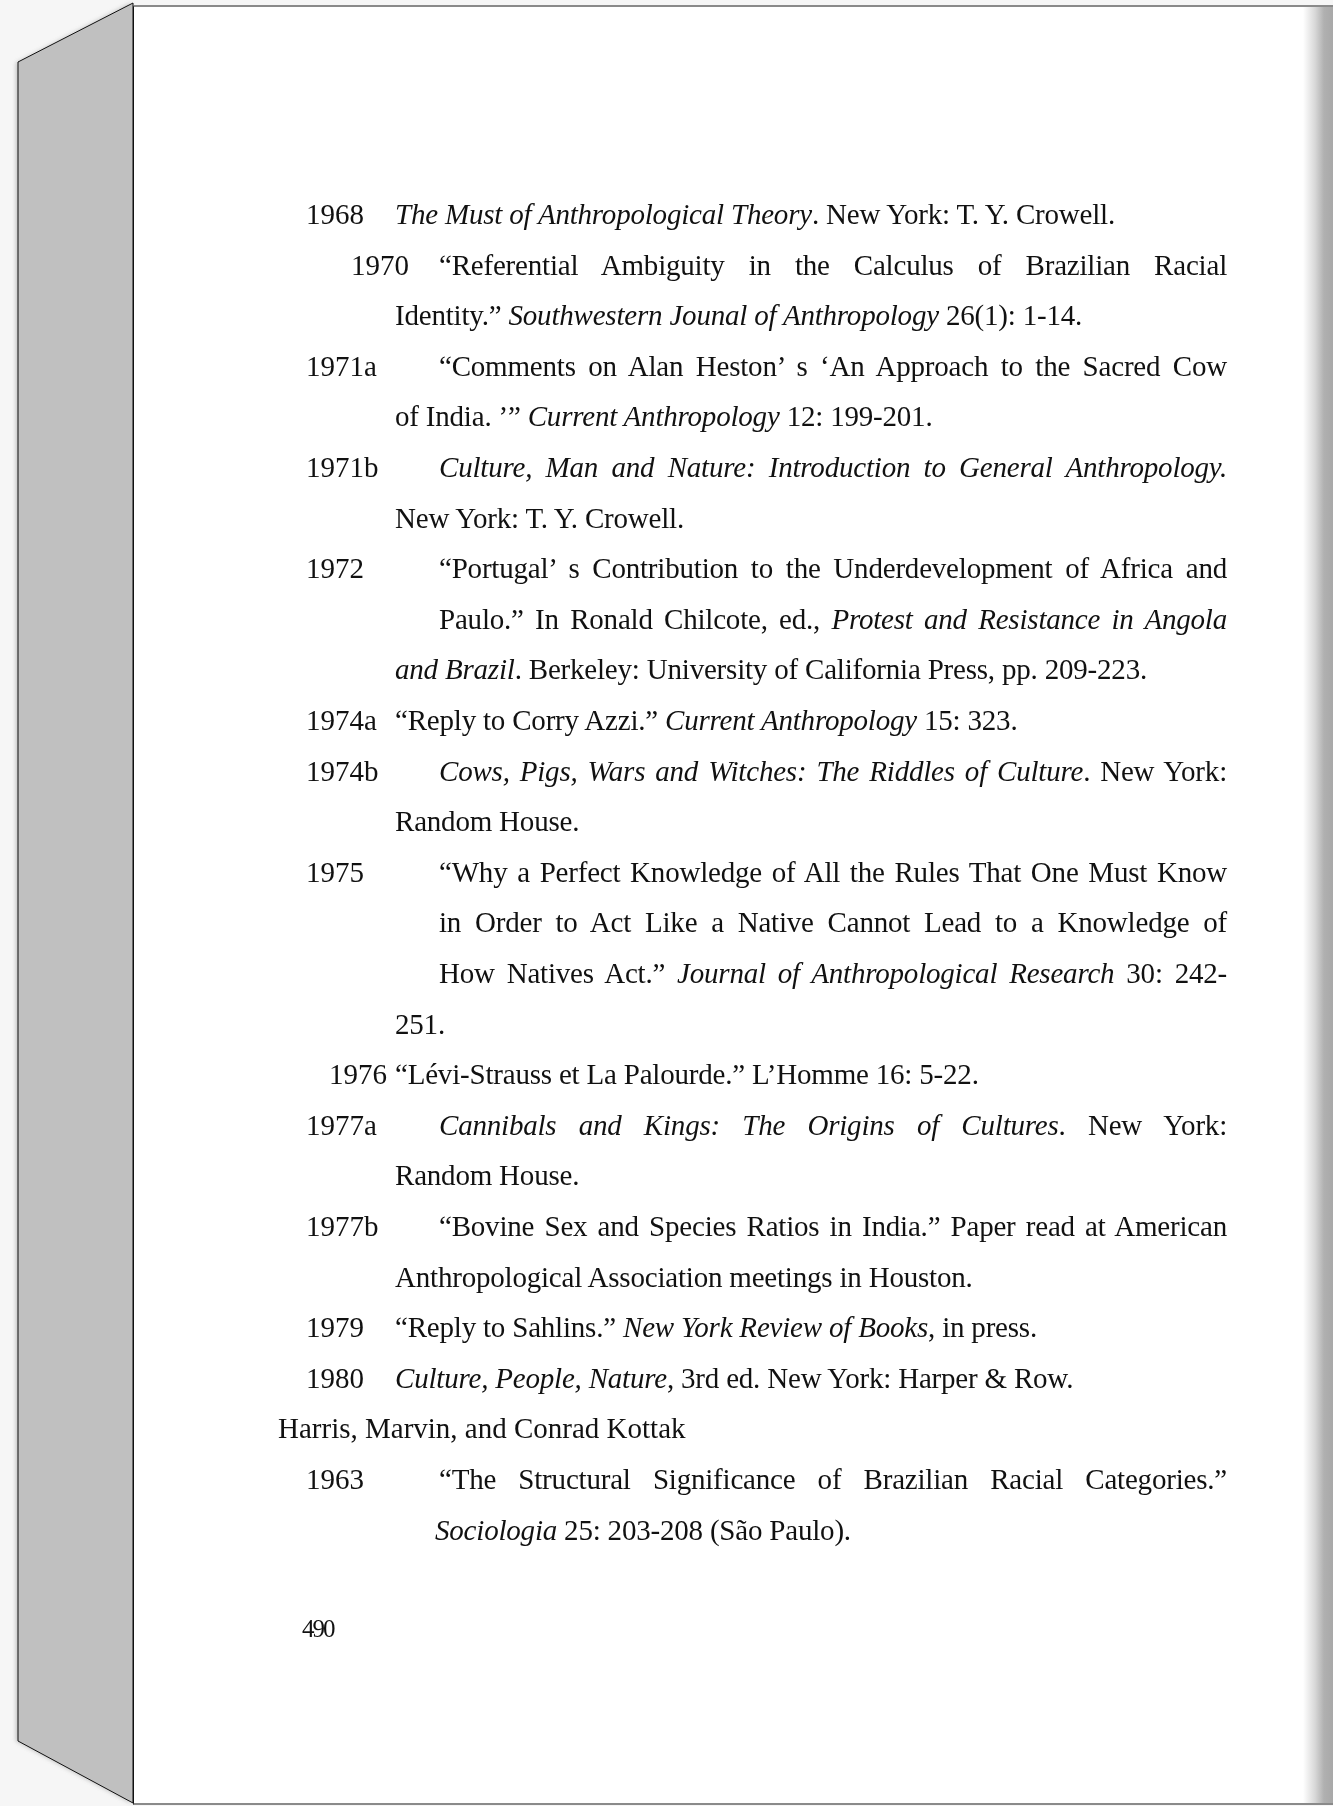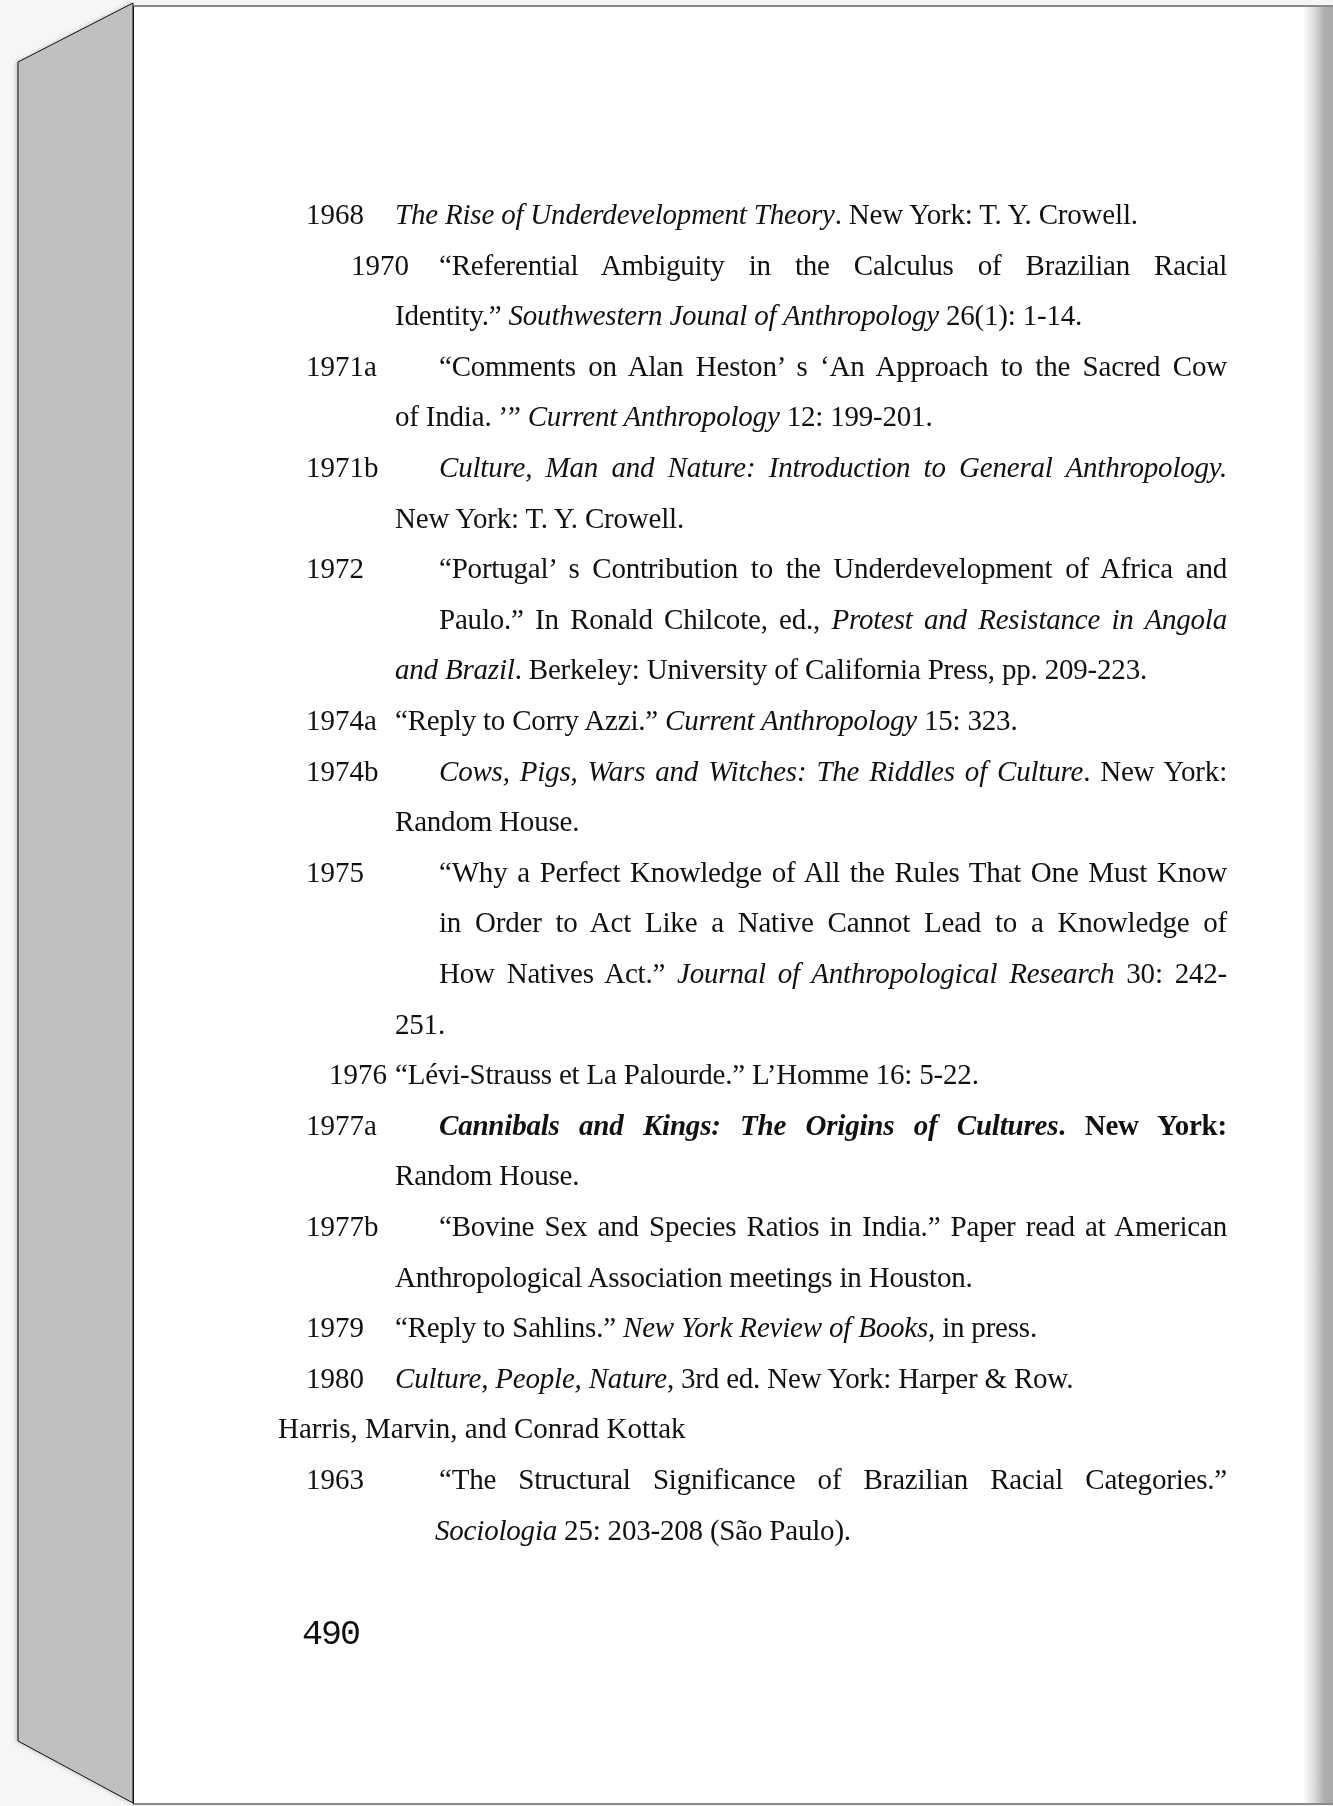--- a/index.html
+++ b/index.html
@@ -28,40 +28,40 @@
     position: absolute; left: 0; top: 0; width: 100%;
   }
   .line {
     position: absolute; font-size: 29px; line-height: 1; white-space: nowrap;
     letter-spacing: -0.2px;
   }
   .year { position: absolute; font-size: 29px; line-height: 1; }
   .justify { text-align: justify; text-align-last: justify; margin-left: 44px; }
   i { font-style: italic; }
   .author-heading { position: absolute; font-size: 29px; line-height: 1; }
-  .page-number { position: absolute; font-size: 35px; font-family: Liberation Mono, monospace; letter-spacing: -2px; }
+  .page-number { position: absolute; font-size: 25px; font-family: Liberation Serif, serif; letter-spacing: -2px; }
 </style>
 </head>
 <body>
 
 <svg id="book-side" viewBox="0 0 140 1806" width="140" height="1806">
   <defs>
     <filter id="sh" x="-20%" y="-5%" width="140%" height="110%">
       <feGaussianBlur stdDeviation="2"></feGaussianBlur>
     </filter>
   </defs>
   <polygon points="16,63 131,3 131,1803 16,1741" fill="#999" filter="url(#sh)" opacity="0.6"></polygon>
   <polygon points="18,62 133,3 133,1803 18,1741" fill="#c0c0c0" stroke="#111" stroke-width="1"></polygon>
 </svg>
 
 <div id="page">
   <div id="page-right-shadow"></div>
   <div id="text-block">
       <div class="year" style="left: 172px; top: 193px;">1968</div>
-      <div class="line" style="left: 261px; top: 193px;"><i>The Rise of Underdevelopment Theory</i><span>. New York: T. Y. Crowell.</span></div>
+      <div class="line" style="left: 261px; top: 193px;"><i>The Must of Anthropological Theory</i><span>. New York: T. Y. Crowell.</span></div>
       <div class="year" style="left: 172px; top: 243.6px; margin-left: 45px;">1970</div>
       <div class="line justify" style="left: 261px; top: 243.6px; width: 788px; white-space: normal;"><span>“Referential Ambiguity in the Calculus of Brazilian Racial</span></div>
       <div class="line" style="left: 261px; top: 294.2px;"><span>Identity.” </span><i>Southwestern Jounal of Anthropology</i><span> 26(1): 1-14.</span></div>
       <div class="year" style="left: 172px; top: 344.8px;">1971a</div>
       <div class="line justify" style="left: 261px; top: 344.8px; width: 788px; white-space: normal;"><span>“Comments on Alan Heston’ s ‘An Approach to the Sacred Cow</span></div>
       <div class="line" style="left: 261px; top: 395.4px;"><span>of India. ’” </span><i>Current Anthropology</i><span> 12: 199-201.</span></div>
       <div class="year" style="left: 172px; top: 446px;">1971b</div>
       <div class="line justify" style="left: 261px; top: 446px; width: 788px; white-space: normal;"><i>Culture, Man and Nature: Introduction to General Anthropology.</i></div>
       <div class="line" style="left: 261px; top: 496.6px;"><span>New York: T. Y. Crowell.</span></div>
       <div class="year" style="left: 172px; top: 547.2px;">1972</div>
@@ -74,21 +74,21 @@
       <div class="line justify" style="left: 261px; top: 749.6px; width: 788px; white-space: normal;"><i>Cows, Pigs, Wars and Witches: The Riddles of Culture</i><span>. New York:</span></div>
       <div class="line" style="left: 261px; top: 800.2px;"><span>Random House.</span></div>
       <div class="year" style="left: 172px; top: 850.8px;">1975</div>
       <div class="line justify" style="left: 261px; top: 850.8px; width: 788px; white-space: normal;"><span>“Why a Perfect Knowledge of All the Rules That One Must Know</span></div>
       <div class="line justify" style="left: 261px; top: 901.4px; width: 788px; white-space: normal;"><span>in Order to Act Like a Native Cannot Lead to a Knowledge of</span></div>
       <div class="line justify" style="left: 261px; top: 952px; width: 788px; white-space: normal;"><span>How Natives Act.” </span><i>Journal of Anthropological Research</i><span> 30: 242-</span></div>
       <div class="line" style="left: 261px; top: 1002.6px;"><span>251.</span></div>
       <div class="year" style="left: 172px; top: 1053.2px; margin-left: 23px;">1976</div>
       <div class="line" style="left: 261px; top: 1053.2px;"><span>“Lévi-Strauss et La Palourde.” L’Homme 16: 5-22.</span></div>
       <div class="year" style="left: 172px; top: 1103.8px;">1977a</div>
-      <div class="line justify" style="left: 261px; top: 1103.8px; width: 788px; white-space: normal; font-weight: bold;"><i>Cannibals and Kings: The Origins of Cultures</i><span>. New York:</span></div>
+      <div class="line justify" style="left: 261px; top: 1103.8px; width: 788px; white-space: normal;"><i>Cannibals and Kings: The Origins of Cultures</i><span>. New York:</span></div>
       <div class="line" style="left: 261px; top: 1154.4px;"><span>Random House.</span></div>
       <div class="year" style="left: 172px; top: 1205px;">1977b</div>
       <div class="line justify" style="left: 261px; top: 1205px; width: 788px; white-space: normal;"><span>“Bovine Sex and Species Ratios in India.” Paper read at American</span></div>
       <div class="line" style="left: 261px; top: 1255.6px;"><span>Anthropological Association meetings in Houston.</span></div>
       <div class="year" style="left: 172px; top: 1306.2px;">1979</div>
       <div class="line" style="left: 261px; top: 1306.2px;"><span>“Reply to Sahlins.” </span><i>New York Review of Books</i><span>, in press.</span></div>
       <div class="year" style="left: 172px; top: 1356.8px;">1980</div>
       <div class="line" style="left: 261px; top: 1356.8px;"><i>Culture, People, Nature</i><span>, 3rd ed. New York: Harper &amp; Row.</span></div>
       <div class="author-heading" style="left: 144px; top: 1407.4px;">Harris, Marvin, and Conrad Kottak</div>
       <div class="year" style="left: 172px; top: 1458px;">1963</div>

